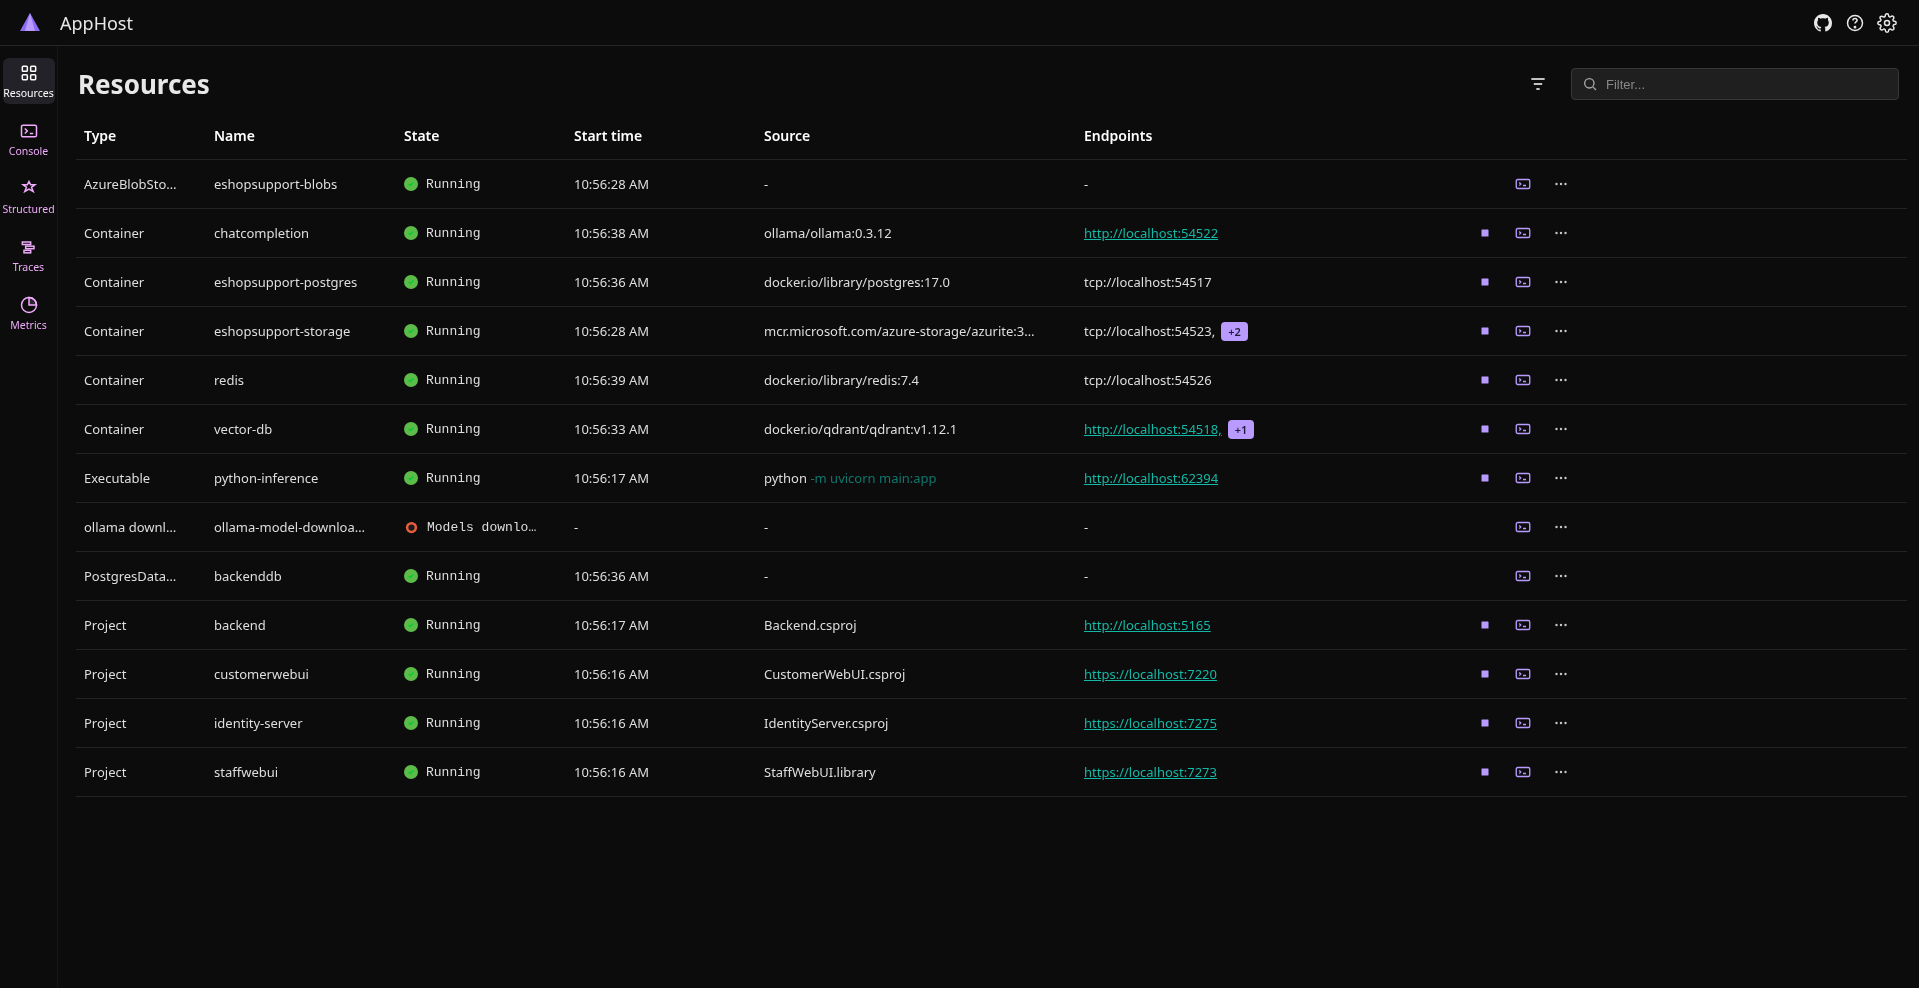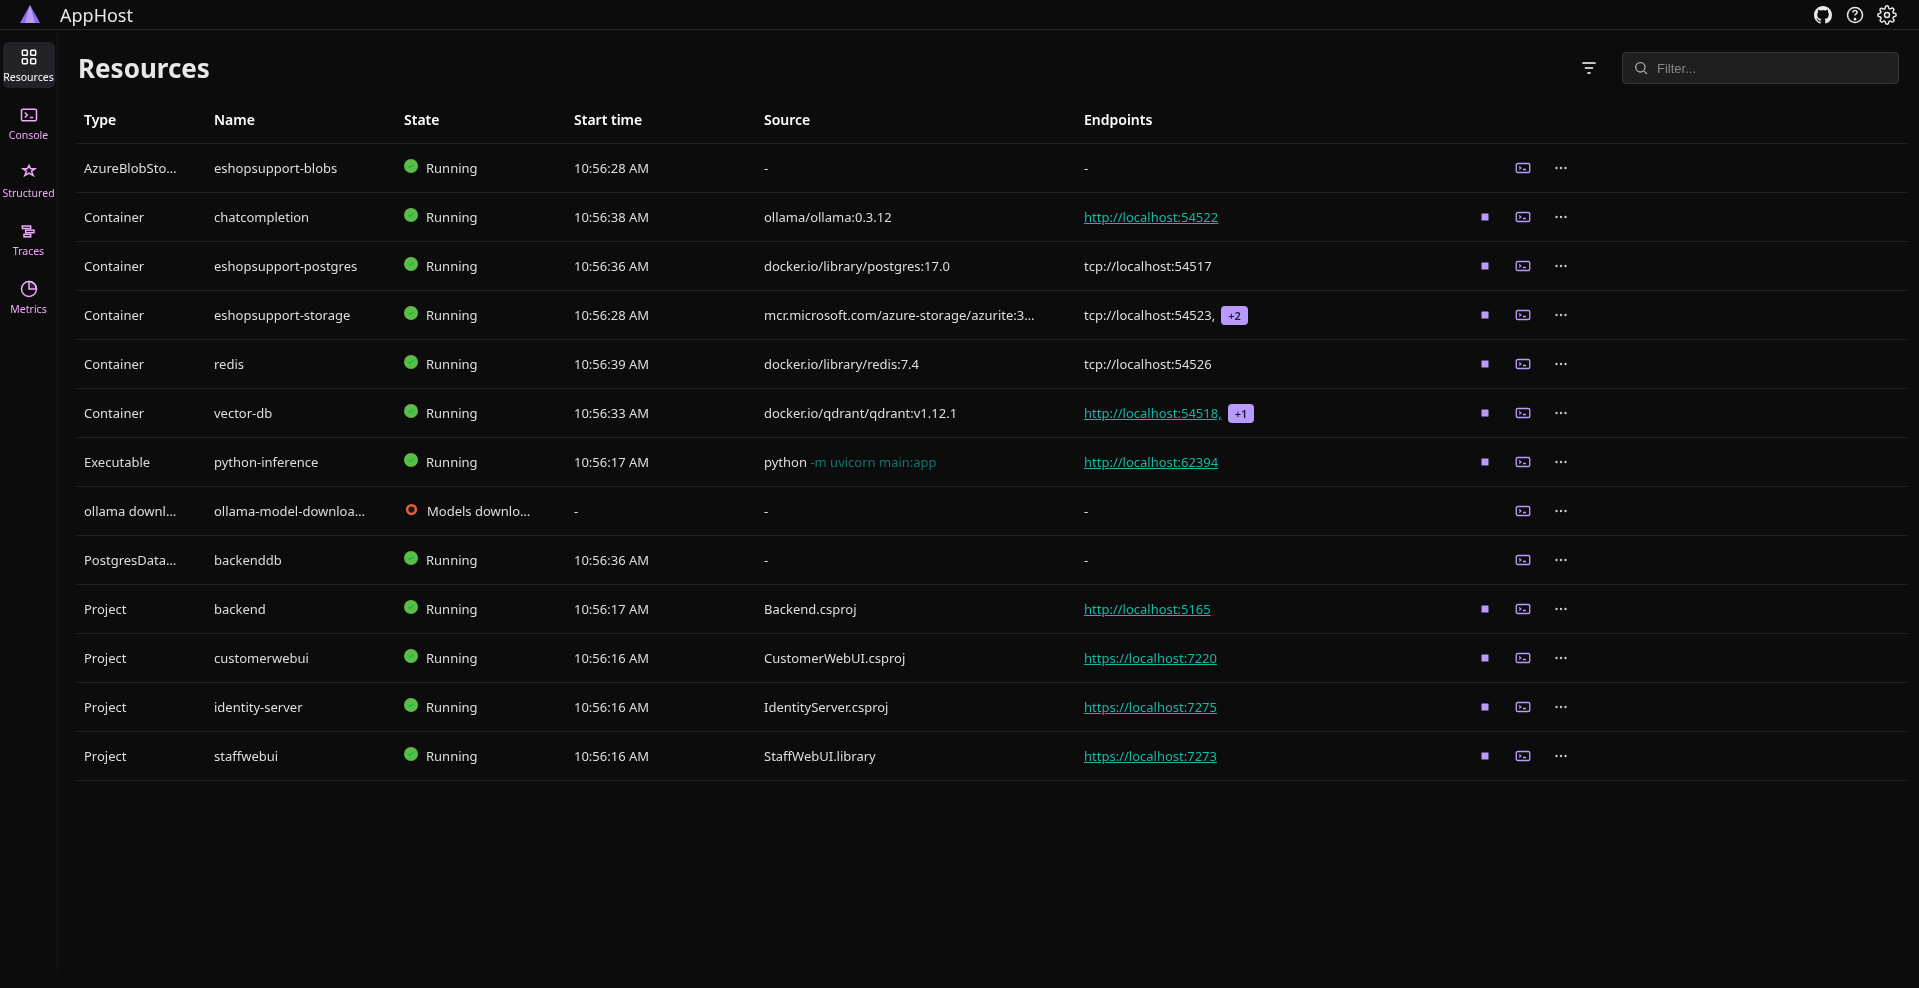--- a/index.html
+++ b/index.html
@@ -6,21 +6,21 @@
 body {
   background:#0c0c0c;
   color:#e8e8e8;
   font-family:"Segoe UI",system-ui,-apple-system,sans-serif;
   font-size:13px;
   width:1919px; height:988px;
   overflow:hidden;
 }
 
 .topbar {
-  display:flex; align-items:center; height:30px;
+  display:flex; align-items:center; height:46px;
   padding:0 16px; border-bottom:1px solid #262626;
 }
 .logo {
   width:28px; height:28px; margin-right:16px;
   display:flex; align-items:center; justify-content:center;
 }
 .app-title { font-size:18px; font-weight:400; }
 .top-spacer { flex:1; }
 .top-icon {
   width:32px; height:32px; display:flex;
@@ -54,40 +54,40 @@
 .page-title { font-size:26px; font-weight:700; }
 .head-spacer { flex:1; }
 .filter-icon {
   width:30px; height:30px; display:flex;
   align-items:center; justify-content:center;
   cursor:pointer; color:#e8e8e8; margin-right:18px;
 }
 .search-wrap {
   display:flex; align-items:center; background:#1f1f1f;
   border:1px solid #383838; border-radius:4px;
-  height:32px; width:277px; padding:0 10px; gap:8px;
+  height:32px; width:328px; padding:0 10px; gap:8px;
 }
 .search-wrap input {
   flex:1; background:transparent; border:none; outline:none;
   color:#e8e8e8; font-size:13px;
 }
 .search-wrap input::placeholder { color:#888; }
 
 
 .table-wrap { flex:1; overflow:auto; padding:0 12px 0 18px; }
 .grid-row {
   display:grid;
   grid-template-columns:130px 190px 170px 190px 320px 315px 190px;
   align-items:center;
   border-bottom:1px solid #232323;
   min-height:47px;
 }
 .th { font-size:14px; font-weight:600; color:#fff; padding:14px 8px; }
 .td { padding:10px 8px; color:#dedede; font-size:13px; white-space:nowrap; overflow:hidden; text-overflow:ellipsis; }
-.state-cell { display:flex; gap:8px; }
+.state-cell { display:flex; align-items:center; gap:8px;font-family:Liberation Mono, monospace; }
 .dot-ok {
   width:14px; height:14px; border-radius:50%;
   background:#5dbb4a; display:flex; align-items:center; justify-content:center;
 }
 .dot-ok svg { width:8px; height:8px; }
 .dot-warn {
   width:15px; height:15px; display:flex; align-items:center; justify-content:center;
   color:#e85c3f;
 }
 .src-dim { color:#0f766e;margin-top:12px; }

